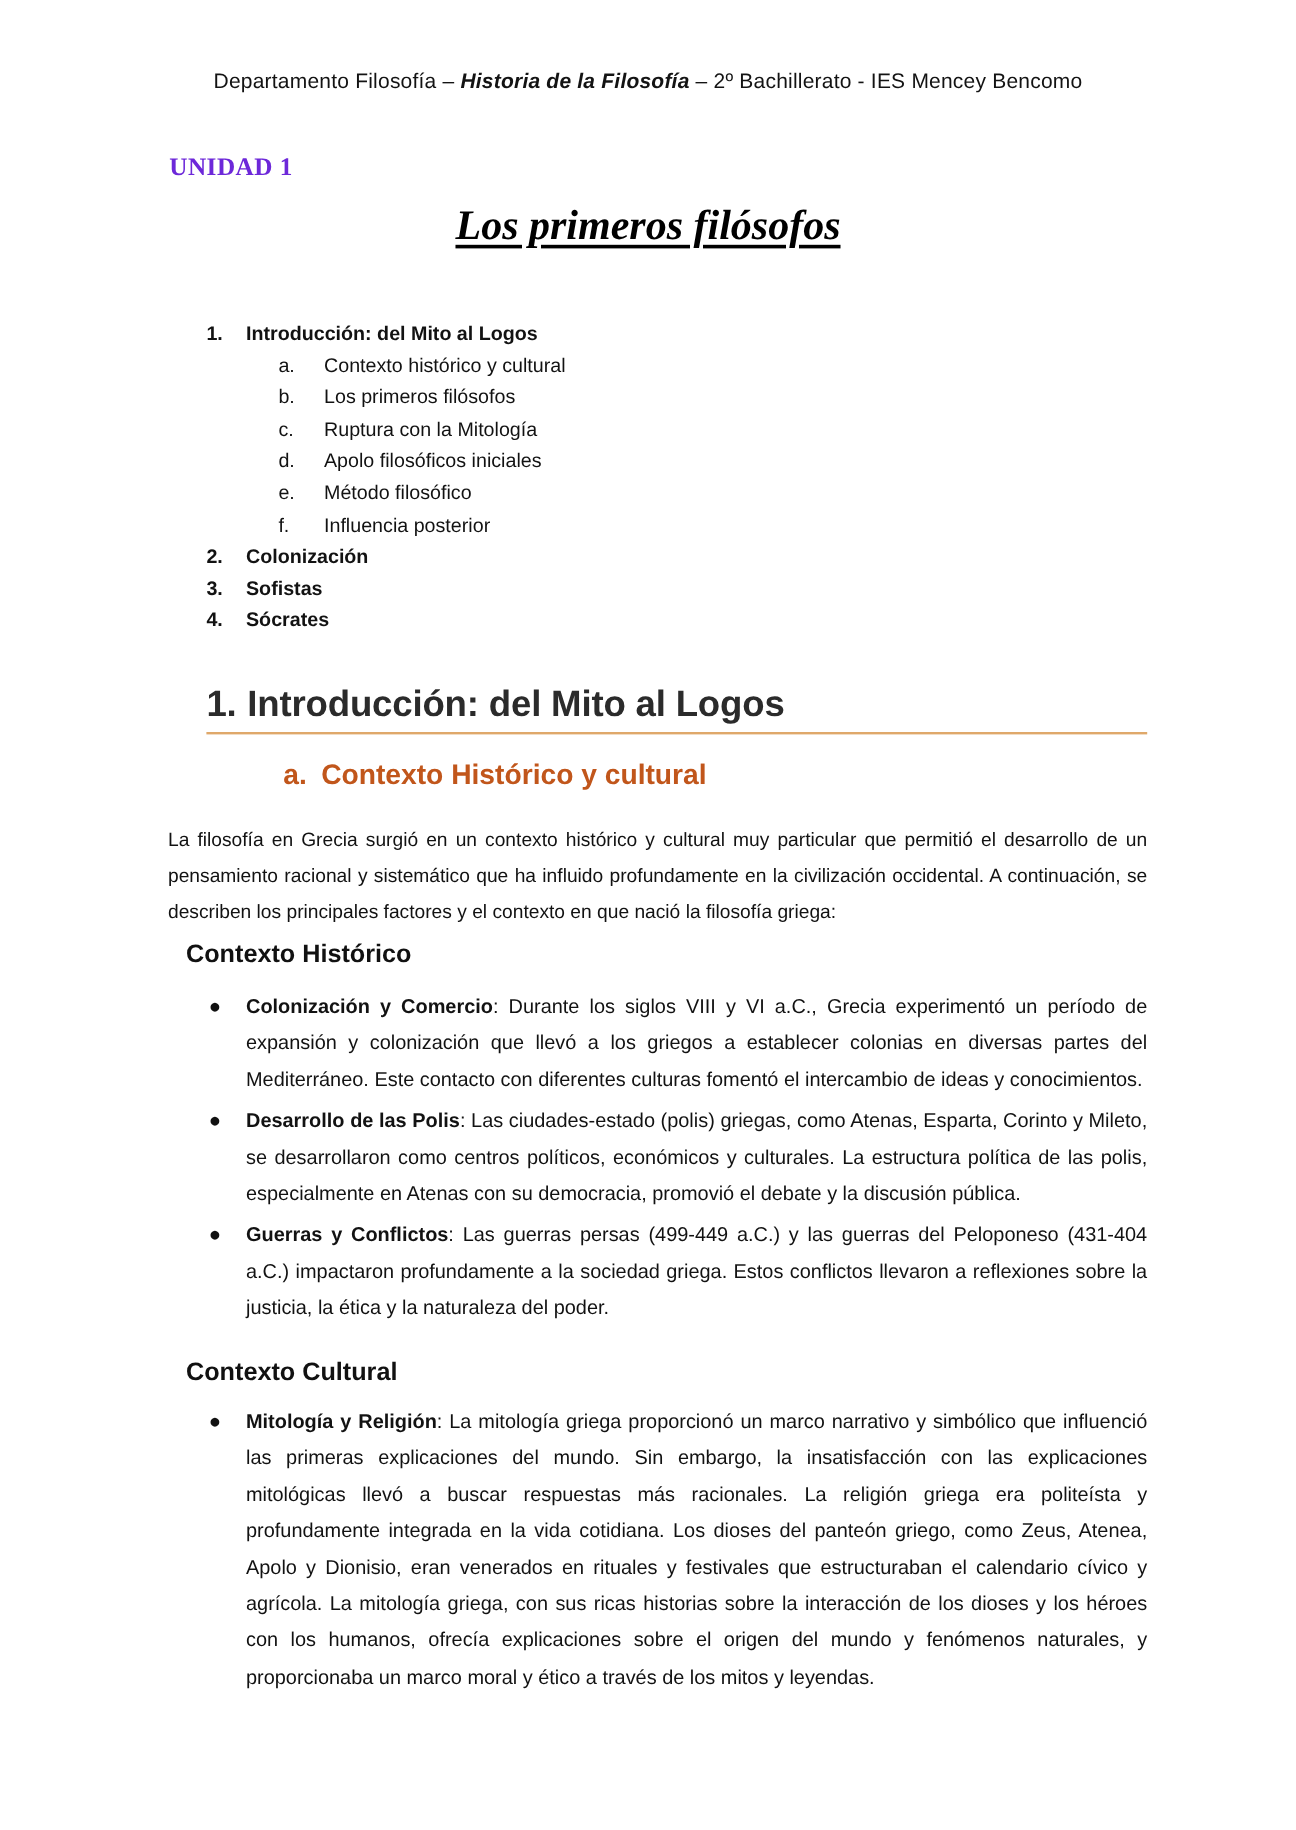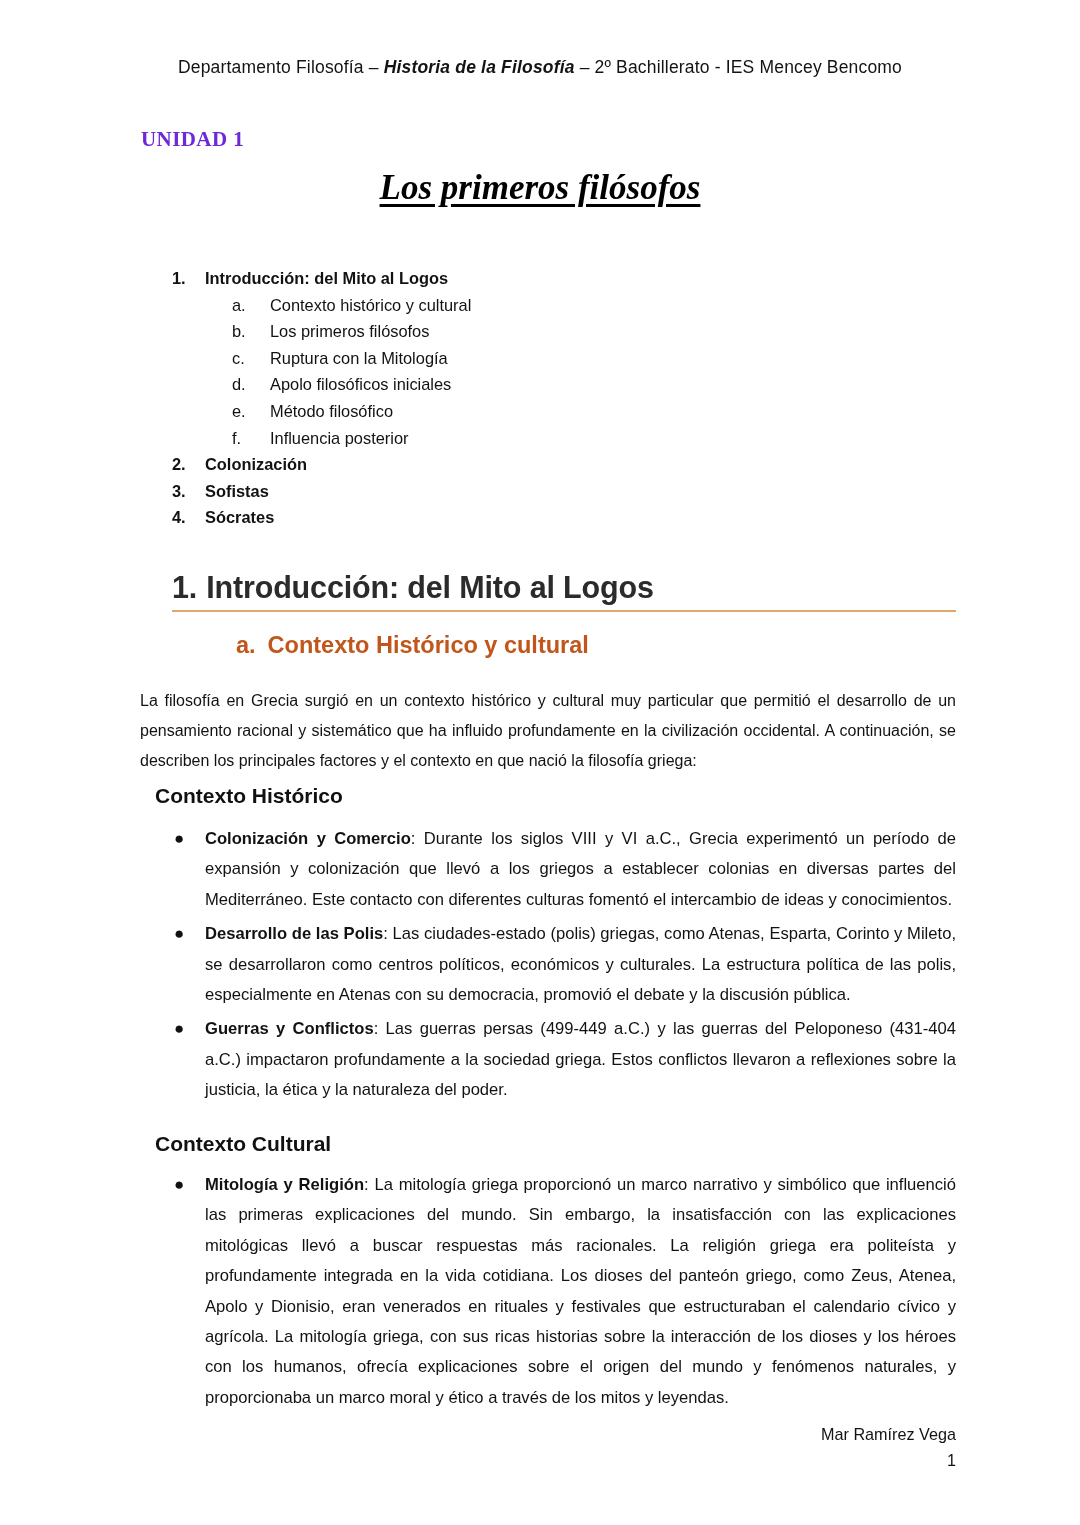--- a/index.html
+++ b/index.html
@@ -280,18 +280,14 @@
       <div class="bullet-item"><span class="bullet-dot">●</span><span class="bullet-lead">Colonización y Comercio</span><span>: Durante los siglos VIII y VI a.C., Grecia experimentó un período de expansión y colonización que llevó a los griegos a establecer colonias en diversas partes del Mediterráneo. Este contacto con diferentes culturas fomentó el intercambio de ideas y conocimientos.</span></div>
       <div class="bullet-item"><span class="bullet-dot">●</span><span class="bullet-lead">Desarrollo de las Polis</span><span>: Las ciudades-estado (polis) griegas, como Atenas, Esparta, Corinto y Mileto, se desarrollaron como centros políticos, económicos y culturales. La estructura política de las polis, especialmente en Atenas con su democracia, promovió el debate y la discusión pública.</span></div>
       <div class="bullet-item"><span class="bullet-dot">●</span><span class="bullet-lead">Guerras y Conflictos</span><span>: Las guerras persas (499-449 a.C.) y las guerras del Peloponeso (431-404 a.C.) impactaron profundamente a la sociedad griega. Estos conflictos llevaron a reflexiones sobre la justicia, la ética y la naturaleza del poder.</span></div>
     </div>
 
   <div class="sub-label label-cultural">Contexto Cultural</div>
   <div class="bullets bullets-cultural">
       <div class="bullet-item"><span class="bullet-dot">●</span><span class="bullet-lead">Mitología y Religión</span><span>: La mitología griega proporcionó un marco narrativo y simbólico que influenció las primeras explicaciones del mundo. Sin embargo, la insatisfacción con las explicaciones mitológicas llevó a buscar respuestas más racionales. La religión griega era politeísta y profundamente integrada en la vida cotidiana. Los dioses del panteón griego, como Zeus, Atenea, Apolo y Dionisio, eran venerados en rituales y festivales que estructuraban el calendario cívico y agrícola. La mitología griega, con sus ricas historias sobre la interacción de los dioses y los héroes con los humanos, ofrecía explicaciones sobre el origen del mundo y fenómenos naturales, y proporcionaba un marco moral y ético a través de los mitos y leyendas.</span></div>
     </div>
 
-  <div class="doc-footer">
-    <div>Mar Ramírez Vega</div>
-    <div>1</div>
-  </div>
 
 </div>
 
 </body></html>

